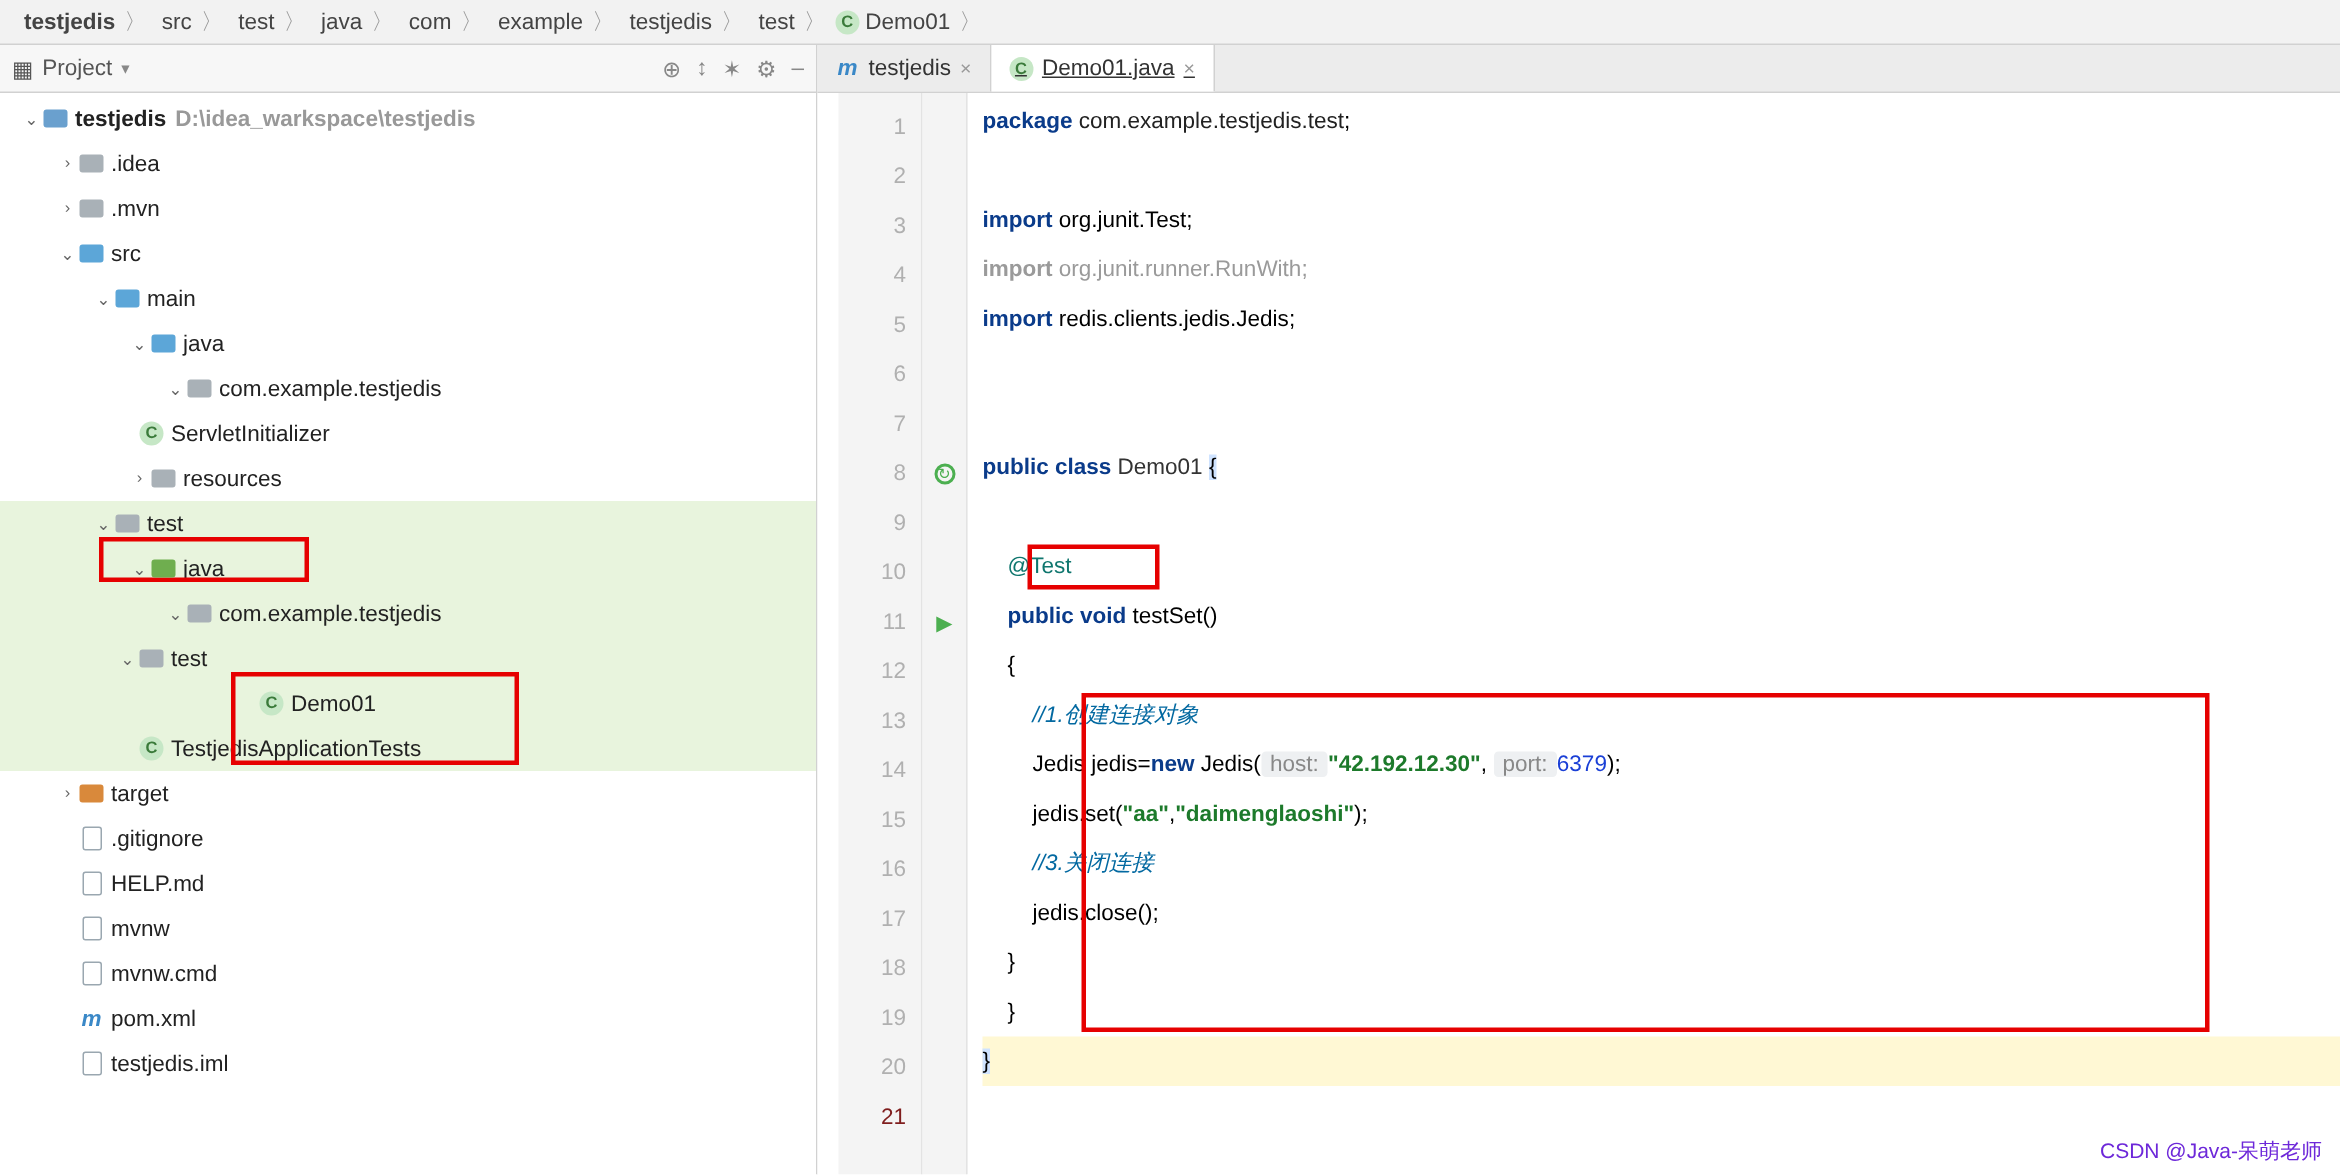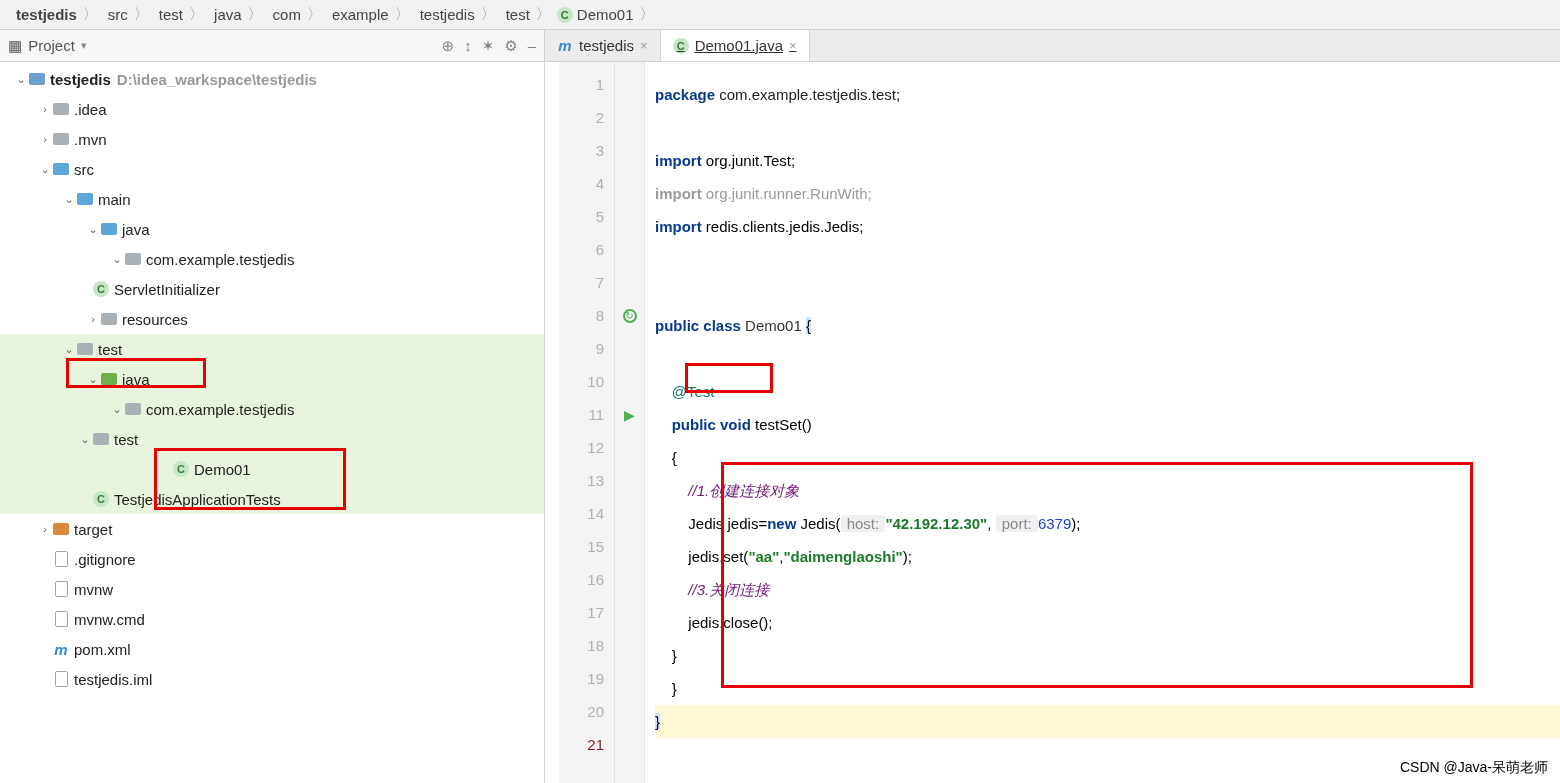--- a/index.html
+++ b/index.html
@@ -40,35 +40,35 @@
 .tab { display:flex; align-items:center; gap:6px; padding:0 12px; border-right:1px solid #d1d1d1; background:#ececec; cursor:pointer; color:#333;}
 .tab.active { background:#fff;text-decoration:underline; }
 .tab .close { color:#999; font-size:13px;}
 .code-area { flex:1; display:flex; font-family:"JetBrains Mono","Consolas",monospace; font-size:17px; position:relative;}
 .gut-left { width:14px; background:#fff;}
 .gutter { width:56px; background:#f4f4f4; border-right:1px solid #e3e3e3; text-align:right; color:#b0b0b0; padding-top:6px;}
 .gutter div { height:33px; line-height:33px; padding-right:10px;}
 .gutter .cur { color:#7f1d1d;}
 .gut-icons { width:30px; background:#f4f4f4; border-right:1px solid #e3e3e3; padding-top:6px;}
 .gut-icons div { height:33px; display:flex; align-items:center; justify-content:center;}
-.code { flex:1; padding:16px 0 0 10px; position:relative;}
+.code { flex:1; padding:2px 0 0 10px; position:relative;}
 .line { height:33px; line-height:33px; white-space:pre; }
 .kw { color:#0a3b8a; font-weight:bold;}
 .pkg { color:#222;}
 .cls { color:#333;}
 .ann { color:#0f766e;}
 .str { color:#1d7a2b; font-weight:bold;}
-.cmt { color:#701a75; font-style:italic;}
+.cmt { color:#0369a1; font-style:italic;}
 .hint { background:#eef0f2; color:#888; border-radius:3px; padding:0 2px;}
 .num { color:#1a3fd6;}
 .gray { color:#9a9a9a;}
 .sel-br { background:#cfe3ff;}
 .hl-line { background:#fff8d4;}
 
-.watermark { position:absolute; right:12px; bottom:6px; color:#000000; font-size:14px;}
+.watermark { position:absolute; right:12px; bottom:6px; color:#6d28d9; font-size:14px;}
 
 
 .ic-folder { width:16px; height:12px; background:#9aa7b0; border-radius:2px; position:relative;}
 .ic-folder.blue{background:#5ca6d8;}
 .ic-folder.green{background:#6fae4f;}
 .ic-folder.orange{background:#d9893b;}
 .ic-folder.gray{background:#a9b1b7;}
 .ic-file { width:13px; height:16px; background:#fff; border:1px solid #9aa7b0; border-radius:2px;}
 .ic-class { width:16px;height:16px;border-radius:50%;background:#c6e7c6;color:#3a7a3a;font-size:11px;font-weight:bold;display:flex;align-items:center;justify-content:center;}
 .ic-class::after{content:"C";}
@@ -262,20 +262,27 @@
             <span class="ic-folder orange"></span>
           </span>
           <span class="lbl">target</span>
         </div>
         <div class="node pad1">
           <span class="arrow"></span>
           <span class="ic">
             <span class="ic-file"></span>
           </span>
           <span class="lbl">.gitignore</span>
+        </div>
+        <div class="node pad1">
+          <span class="arrow"></span>
+          <span class="ic">
+            <span class="ic-file"></span>
+          </span>
+          <span class="lbl">HELP.md</span>
         </div>
         <div class="node pad1">
           <span class="arrow"></span>
           <span class="ic">
             <span class="ic-file"></span>
           </span>
           <span class="lbl">mvnw</span>
         </div>
         <div class="node pad1">
           <span class="arrow"></span>

